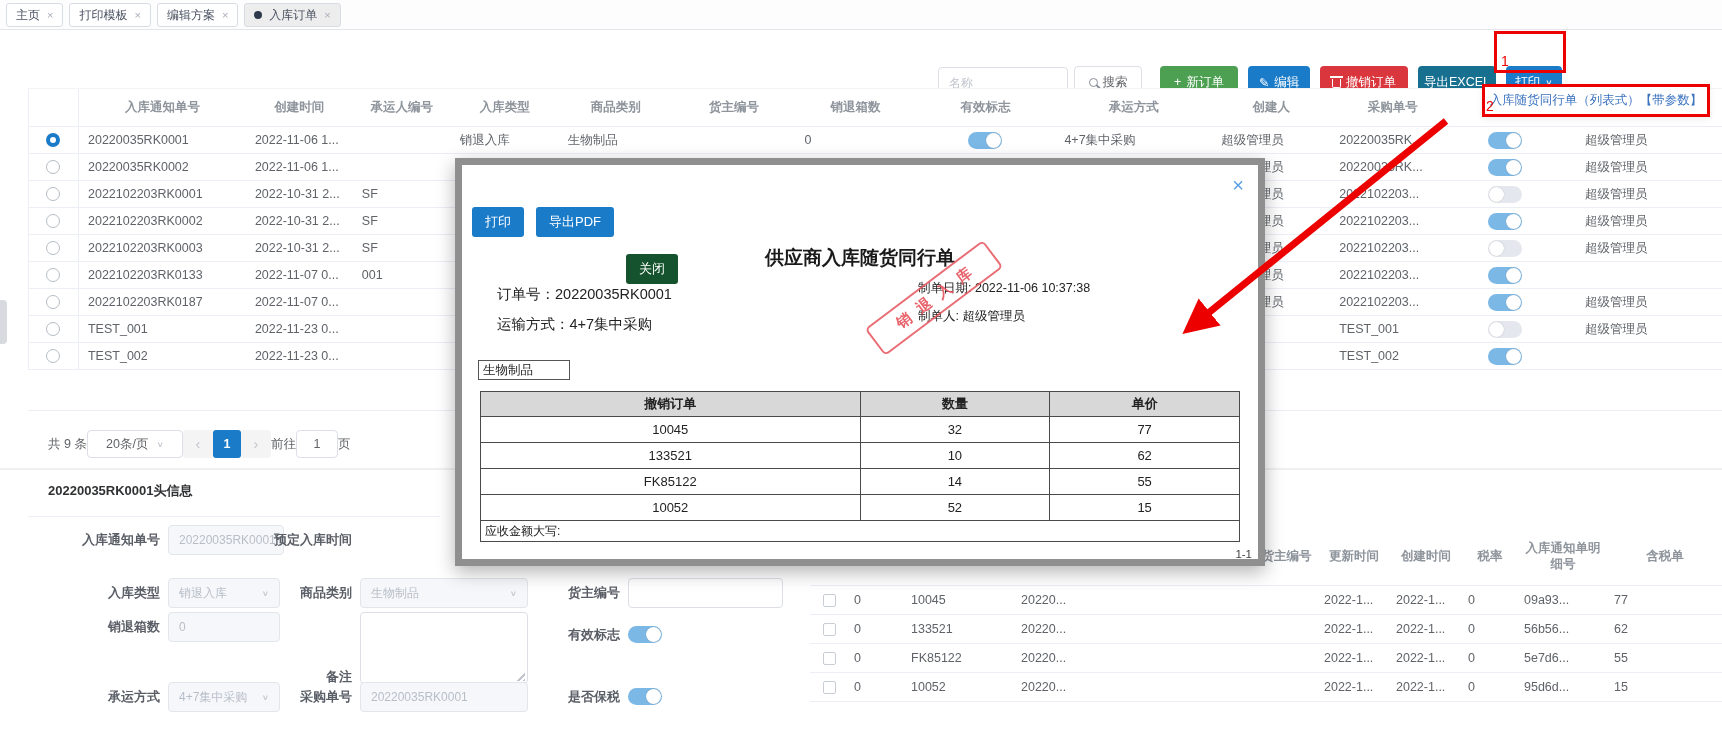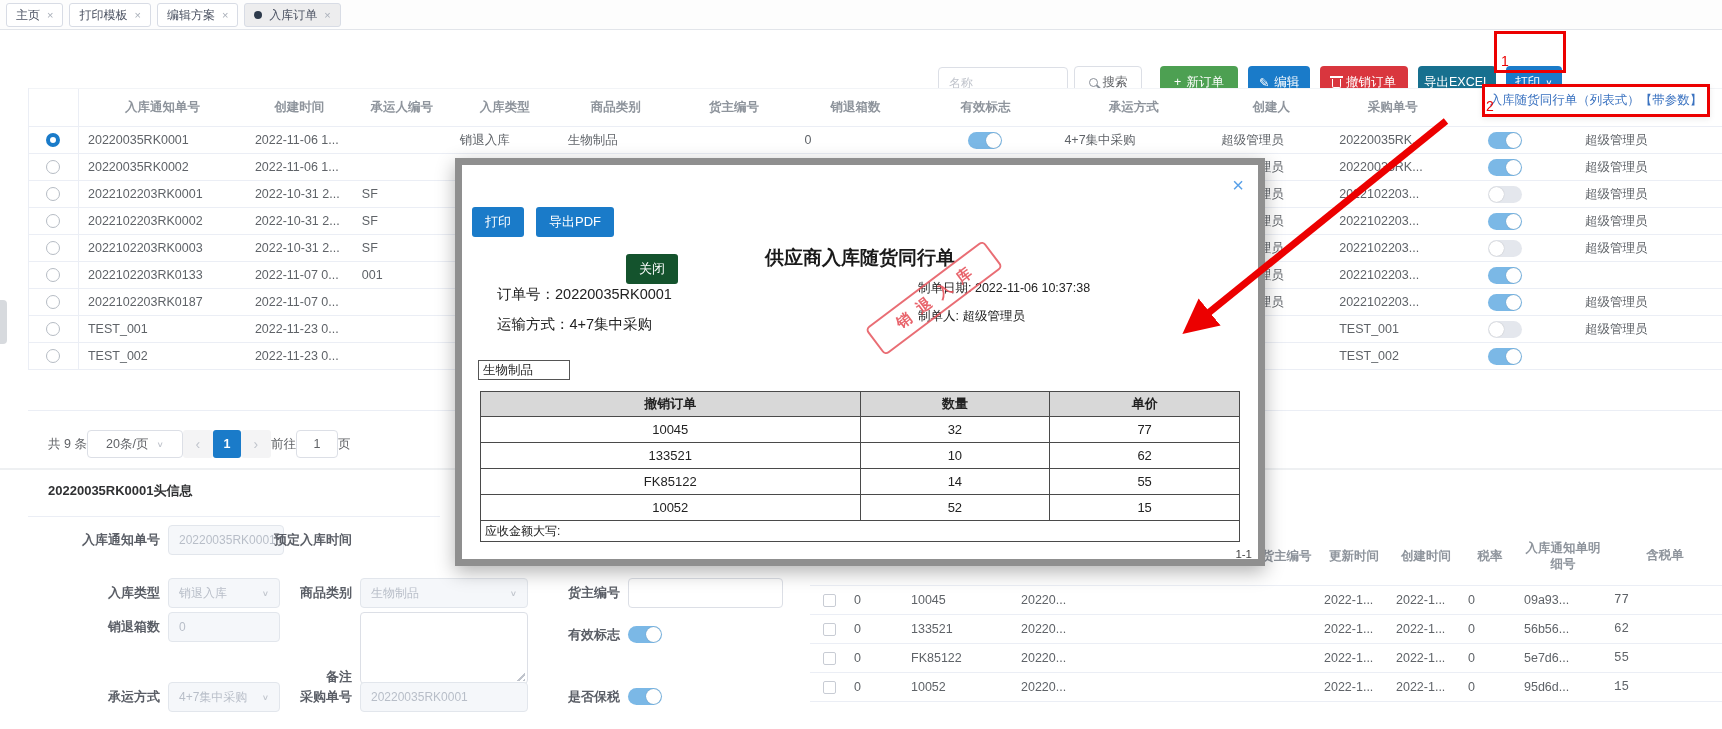--- a/index.html
+++ b/index.html
@@ -92,21 +92,21 @@
   .sliver { position:absolute; left:0; top:300px; width:7px; height:44px; background:#d7dade; border-radius:0 4px 4px 0; }
 
   
   .details { position:absolute; left:810px; top:528px; width:912px; font-size:12.5px; color:#5f6368; background:#fff; }
   .dhead { display:flex; height:58px; align-items:center; border-bottom:1px solid #ebeef5;
            font-weight:bold; color:#8e949c; }
   .dhead .dcell { text-align:center; line-height:1.25; white-space:normal; }
   .drow { display:flex; height:29px; align-items:center; border-bottom:1px solid #ebeef5; }
   .dcell { padding:0 6px; white-space:nowrap; overflow:hidden; }
   .w-cb{width:38px; display:flex; justify-content:center;} .w2{width:57px;} .w3{width:110px;} .w4{width:105px;}
-  .w5{width:135px;} .w6{width:63px;} .w7{width:72px;} .w8{width:72px;} .w9{width:56px;} .w10{width:90px;} .w11{width:114px;font-family:Liberation Mono, monospace;}
+  .w5{width:135px;} .w6{width:63px;} .w7{width:72px;} .w8{width:72px;} .w9{width:56px;} .w10{width:90px;} .w11{width:114px;}
   .chk { width:13px; height:13px; border:1px solid #c8ccd4; border-radius:2px; background:#fff; display:inline-block; }
 
   
   .modal { position:absolute; left:455px; top:158px; width:810px; height:408px; background:#fff;
            border:7px solid #8f8f8f; box-shadow:0 6px 18px rgba(0,0,0,.3); z-index:40; }
   .m-close { position:absolute; right:14px; top:10px; color:#58a0e8; font-size:20px; cursor:pointer; line-height:1; }
   .m-btns { position:absolute; left:10px; top:42px; display:flex; gap:12px; }
   .m-btn { height:30px; border:none; border-radius:3px; color:#fff; font-size:13px; padding:0 13px;
            cursor:pointer; font-family:inherit; }
   .m-blue { background:#1a7bc9; } .m-red { background:#14532d;margin-top:47px; }

